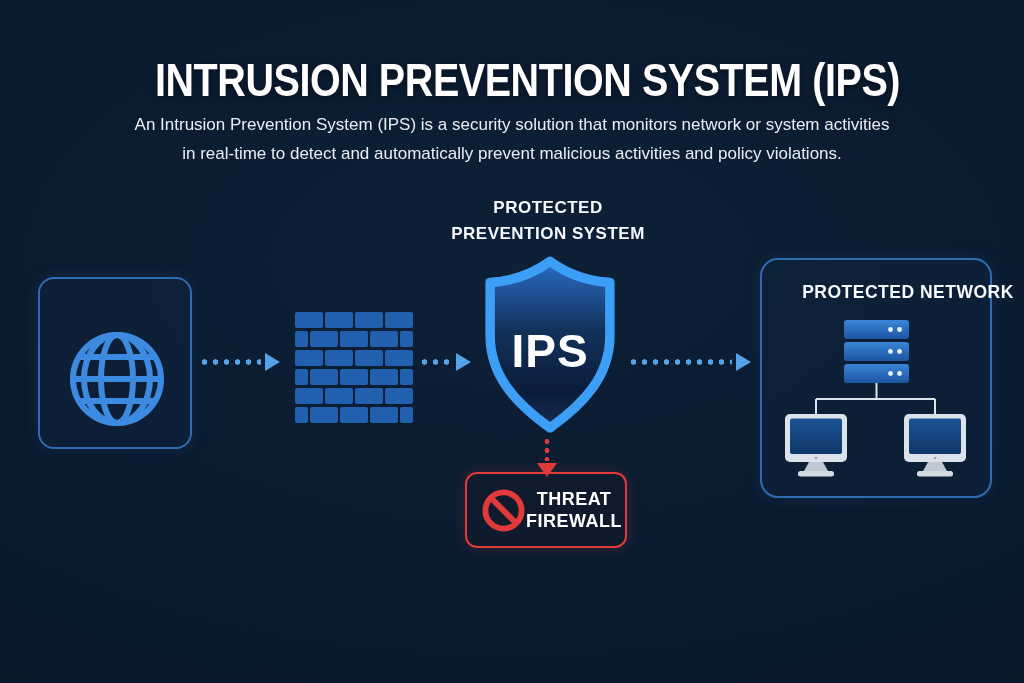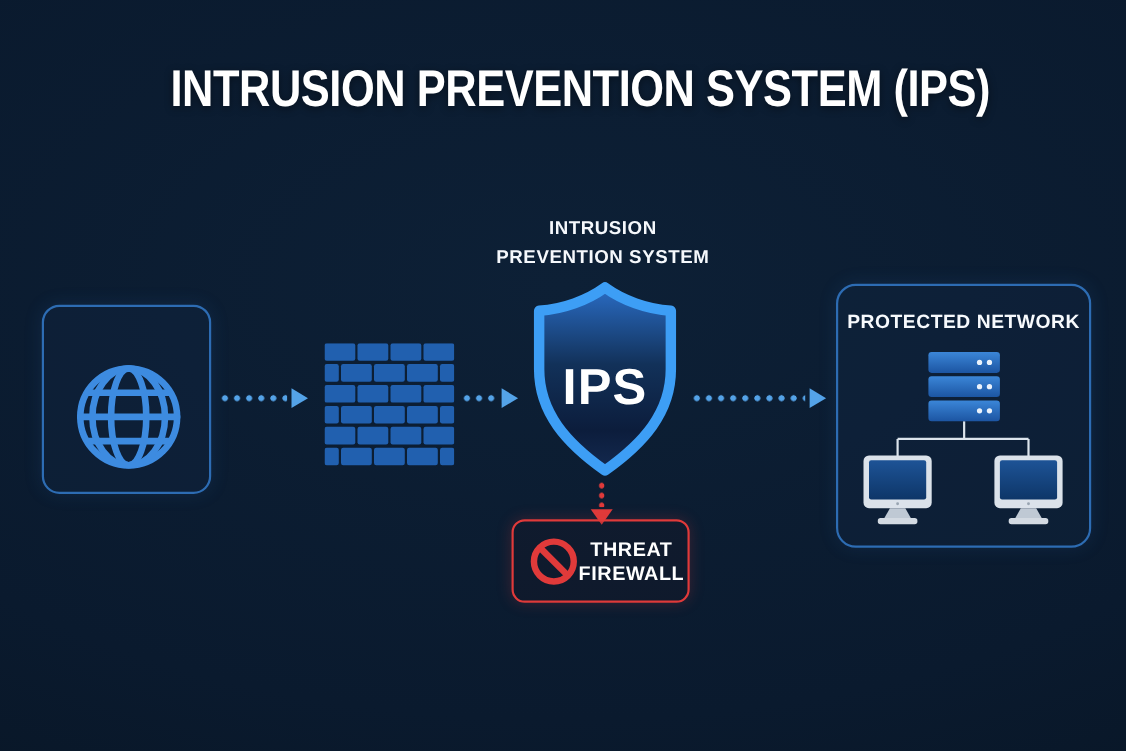--- a/index.html
+++ b/index.html
@@ -116,21 +116,21 @@
     left: 477px; top: 324px; width: 146px;
     text-align: center;
     font-size: 46px;
     font-weight: 800;
     letter-spacing: 1px;
     color: #ffffff;
   }
 
   
   .protected { left: 760px; top: 258px; width: 232px; height: 240px; border-radius: 18px; }
-  .protected .node-label { top: 22px; font-size: 17.5px; letter-spacing: 0.5px; }
+  .protected .node-label { top: 22px; font-size: 17.5px; letter-spacing: 0.5px; margin-left: 32px; }
   .protected svg.netgfx { position: absolute; left: 0; top: 0; }
   .net-line { stroke: #dce4ec; stroke-width: 2; fill: none; }
 
   
   .harrow {
     position: absolute;
     display: flex;
     align-items: center;
     height: 18px;
   }
@@ -209,20 +209,24 @@
   }
 </style>
 </head>
 <body>
 
 <div class="stage">
 
   <h1 class="title">
     <span>INTRUSION PREVENTION SYSTEM (IPS)</span>
   </h1>
+  <p class="subtitle">
+    <span class="sub-line">An Intrusion Prevention System (IPS) is a security solution that monitors network or system activities</span>
+    <span class="sub-line">in real-time to detect and automatically prevent malicious activities and policy violations.</span>
+  </p>
 
   <div class="node internet">
     <svg width="100" height="100" viewBox="0 0 100 100">
       <circle class="globe-stroke" cx="50" cy="50" r="44"></circle>
       <ellipse class="globe-stroke" cx="50" cy="50" rx="16" ry="44"></ellipse>
       <ellipse class="globe-stroke" cx="50" cy="50" rx="33" ry="44"></ellipse>
       <line class="globe-stroke" x1="6" y1="50" x2="94" y2="50"></line>
       <line class="globe-stroke" x1="13" y1="28" x2="87" y2="28"></line>
       <line class="globe-stroke" x1="13" y1="72" x2="87" y2="72"></line>
     </svg>
@@ -262,21 +266,21 @@
     <rect class="brick" x="75" y="95" width="28" height="16" rx="2"></rect>
     <rect class="brick" x="105" y="95" width="13" height="16" rx="2"></rect>
   </svg>
 
   <div class="harrow" id="arrow2">
     <span class="dots-h"></span>
     <span class="head-right"></span>
   </div>
 
   <div class="ips-label">
-    <div>INTRUSION</div>
+    <div>PROTECTED</div>
     <div>PREVENTION SYSTEM</div>
   </div>
   <svg class="shield" width="146" height="184" viewBox="0 0 100 126">
     <defs>
       <linearGradient id="shieldGrad" x1="0" y1="0" x2="0" y2="1">
         <stop offset="0" stop-color="#2a6cc4"></stop>
         <stop offset="0.42" stop-color="#123159"></stop>
         <stop offset="0.78" stop-color="#0c1d3c"></stop>
         <stop offset="1" stop-color="#142a50"></stop>
       </linearGradient>

